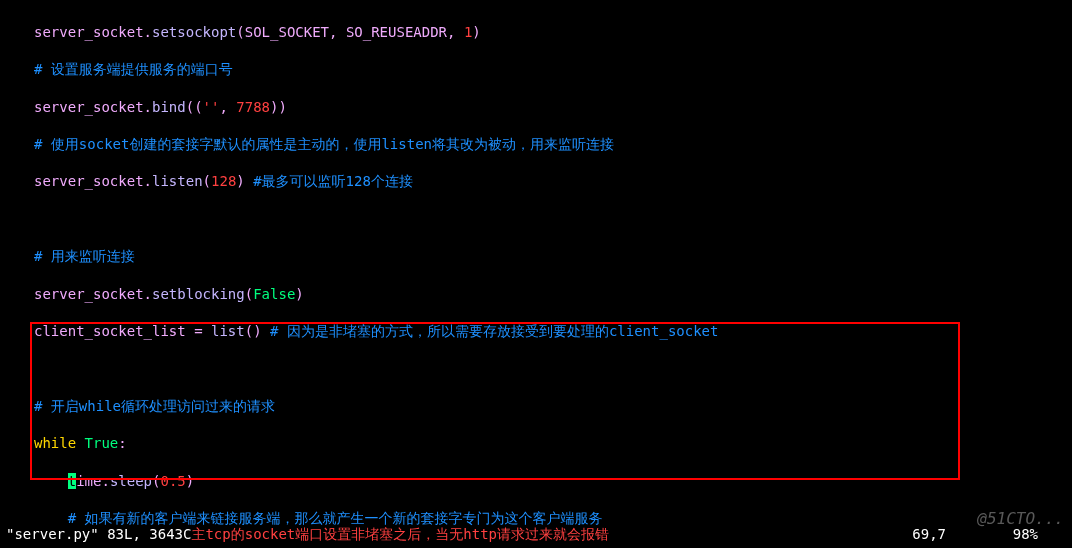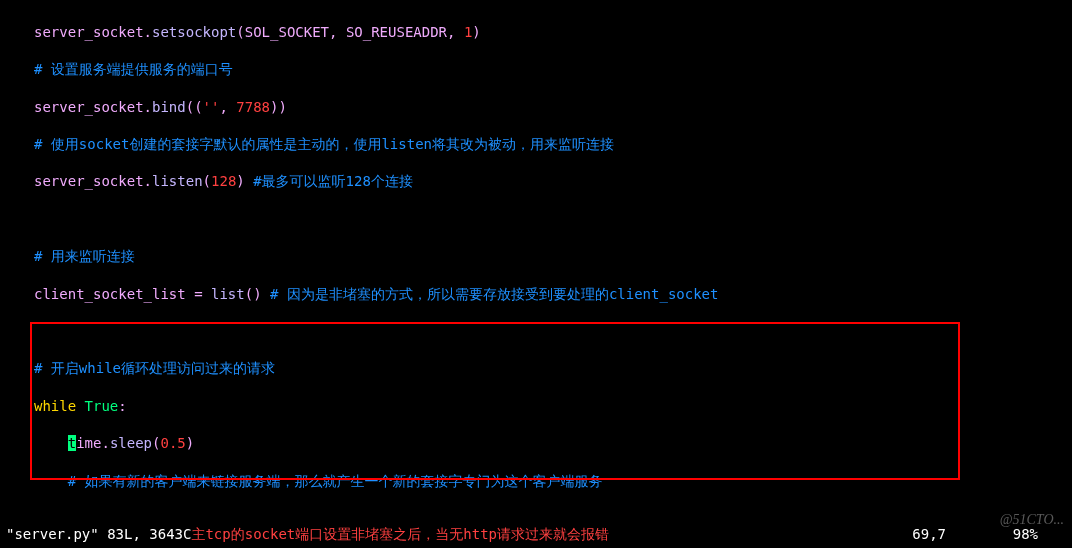--- a/index.html
+++ b/index.html
@@ -48,37 +48,37 @@
   }
   .status-file { color: #ffffff; }
   .status-note { color: #ff4040; }
   .status-pos { position: absolute; right: 120px; color: #ffffff; }
   .status-pct { position: absolute; right: 28px; color: #ffffff; }
   .watermark {
     position: absolute;
     right: 8px;
     bottom: 18px;
     color: #595959;
-    font-size: 14px;
+    font-size: 16px;
     font-style: italic;
-    font-family: Liberation Serif, serif;
   }
   .pyline span { white-space: pre; }
 </style>
 </head>
 <body>
 
 <div class="code-area">
 <span class="ln pyline"><span class="white">server_socket.</span><span class="func">setsockopt</span><span class="white">(SOL_SOCKET, SO_REUSEADDR, </span><span class="red">1</span><span class="white">)</span></span>
 <span class="ln pyline"><span class="blue"># 设置服务端提供服务的端口号</span></span>
 <span class="ln pyline"><span class="white">server_socket.</span><span class="func">bind</span><span class="white">((</span><span class="red">''</span><span class="white">, </span><span class="red">7788</span><span class="white">))</span></span>
 <span class="ln pyline"><span class="blue"># 使用socket创建的套接字默认的属性是主动的，使用listen将其改为被动，用来监听连接</span></span>
 <span class="ln pyline"><span class="white">server_socket.</span><span class="func">listen</span><span class="white">(</span><span class="red">128</span><span class="white">) </span><span class="blue">#最多可以监听128个连接</span></span>
 <span class="ln pyline"><span></span></span>
 <span class="ln pyline"><span class="blue"># 用来监听连接</span></span>
+<span class="ln pyline"><span class="white">server_socket.</span><span class="func">setblocking</span><span class="white">(</span><span class="green">False</span><span class="white">)</span></span>
 <span class="ln pyline"><span class="white">client_socket_list = </span><span class="func">list</span><span class="white">() </span><span class="blue"># 因为是非堵塞的方式，所以需要存放接受到要处理的client_socket</span></span>
 <span class="ln pyline"><span></span></span>
 <span class="ln pyline"><span class="blue"># 开启while循环处理访问过来的请求</span></span>
 <span class="ln pyline"><span class="yellow">while </span><span class="green">True</span><span class="white">:</span></span>
 <span class="ln pyline"><span>    </span><span class="cursor-block">t</span><span class="white">ime.</span><span class="func">sleep</span><span class="white">(</span><span class="red">0.5</span><span class="white">)</span></span>
 <span class="ln pyline"><span class="blue">    # 如果有新的客户端来链接服务端，那么就产生一个新的套接字专门为这个客户端服务</span></span>
 
 
 
 

